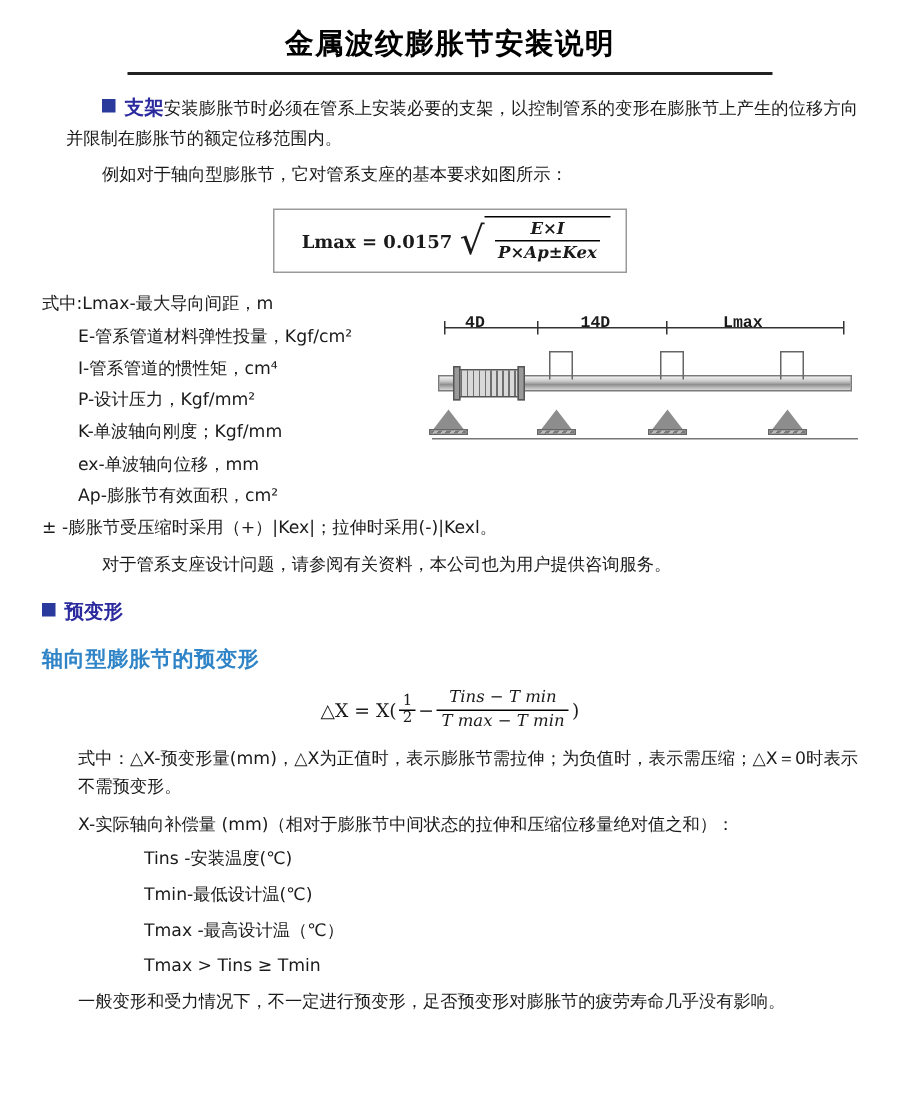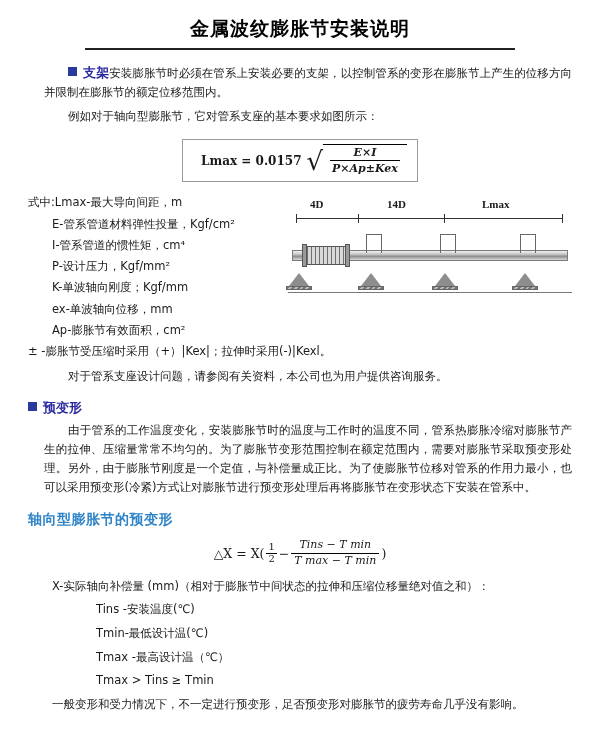--- a/index.html
+++ b/index.html
@@ -151,22 +151,22 @@
     height: 110px;
   }
   .dim-row {
     position: relative;
     height: 16px;
     font-size: 11px;
     font-weight: bold;
   }
   .dim-label {
     position: absolute;
-    top: 0;
-    font-family: Liberation Serif, serif;
+    top: 12px;
+    font-family: Liberation Mono, monospace;
   }
   .dim-lines {
     position: relative;
     height: 10px;
   }
   .dim-seg {
     position: absolute;
     top: 4px;
     height: 1px;
     background: #333;
@@ -384,40 +384,40 @@
           <div class="ground"></div>
         </div>
       </div>
     </div>
 
     <p class="body indent" style="margin-top:4px;">对于管系支座设计问题，请参阅有关资料，本公司也为用户提供咨询服务。</p>
 
     <div class="section-title">
       <span class="sq-mark"></span><span>预变形</span>
     </div>
-    <p class="body indent">由于管系的工作温度变化，安装膨胀节时的温度与工作时的温度不同，管系热膨胀冷缩对膨胀节产生的拉伸、压缩量常常不均匀的。为了膨胀节变形范围控制在额定范围内，需要对膨胀节采取预变形处理。另外，由于膨胀节刚度是一个定值，与补偿量成正比。为了使膨胀节位移对管系的作用力最小，也可以采用预变形(冷紧)方式让对膨胀节进行预变形处理后再将膨胀节在变形状态下安装在管系中。</p>
 
     <div class="sub-title">轴向型膨胀节的预变形</div>
 
     <div class="eq-center">
       <span class="eq-inline">
         <span>△X = X(</span>
         <span class="half">
           <span class="top">1</span>
           <span class="bot">2</span>
         </span>
         <span>−</span>
         <span class="fr2">
           <span class="top">Tins − T min</span>
           <span class="bot">T max − T min</span>
         </span>
         <span>)</span>
       </span>
     </div>
 
+    <p class="body ml24" style="margin-left:24px;">式中：△X-预变形量(mm)，△X为正值时，表示膨胀节需拉伸；为负值时，表示需压缩；△X＝0时表示不需预变形。</p>
     <div class="note-line ml24">X-实际轴向补偿量 (mm)（相对于膨胀节中间状态的拉伸和压缩位移量绝对值之和）：</div>
     <div class="note-line ml48">Tins -安装温度(℃)</div>
     <div class="note-line ml48">Tmin-最低设计温(℃)</div>
     <div class="note-line ml48">Tmax -最高设计温（℃）</div>
     <div class="note-line ml48">Tmax &gt; Tins ≥ Tmin</div>
     <div class="note-line ml24">一般变形和受力情况下，不一定进行预变形，足否预变形对膨胀节的疲劳寿命几乎没有影响。</div>
 
   </div>
 </div>
 

